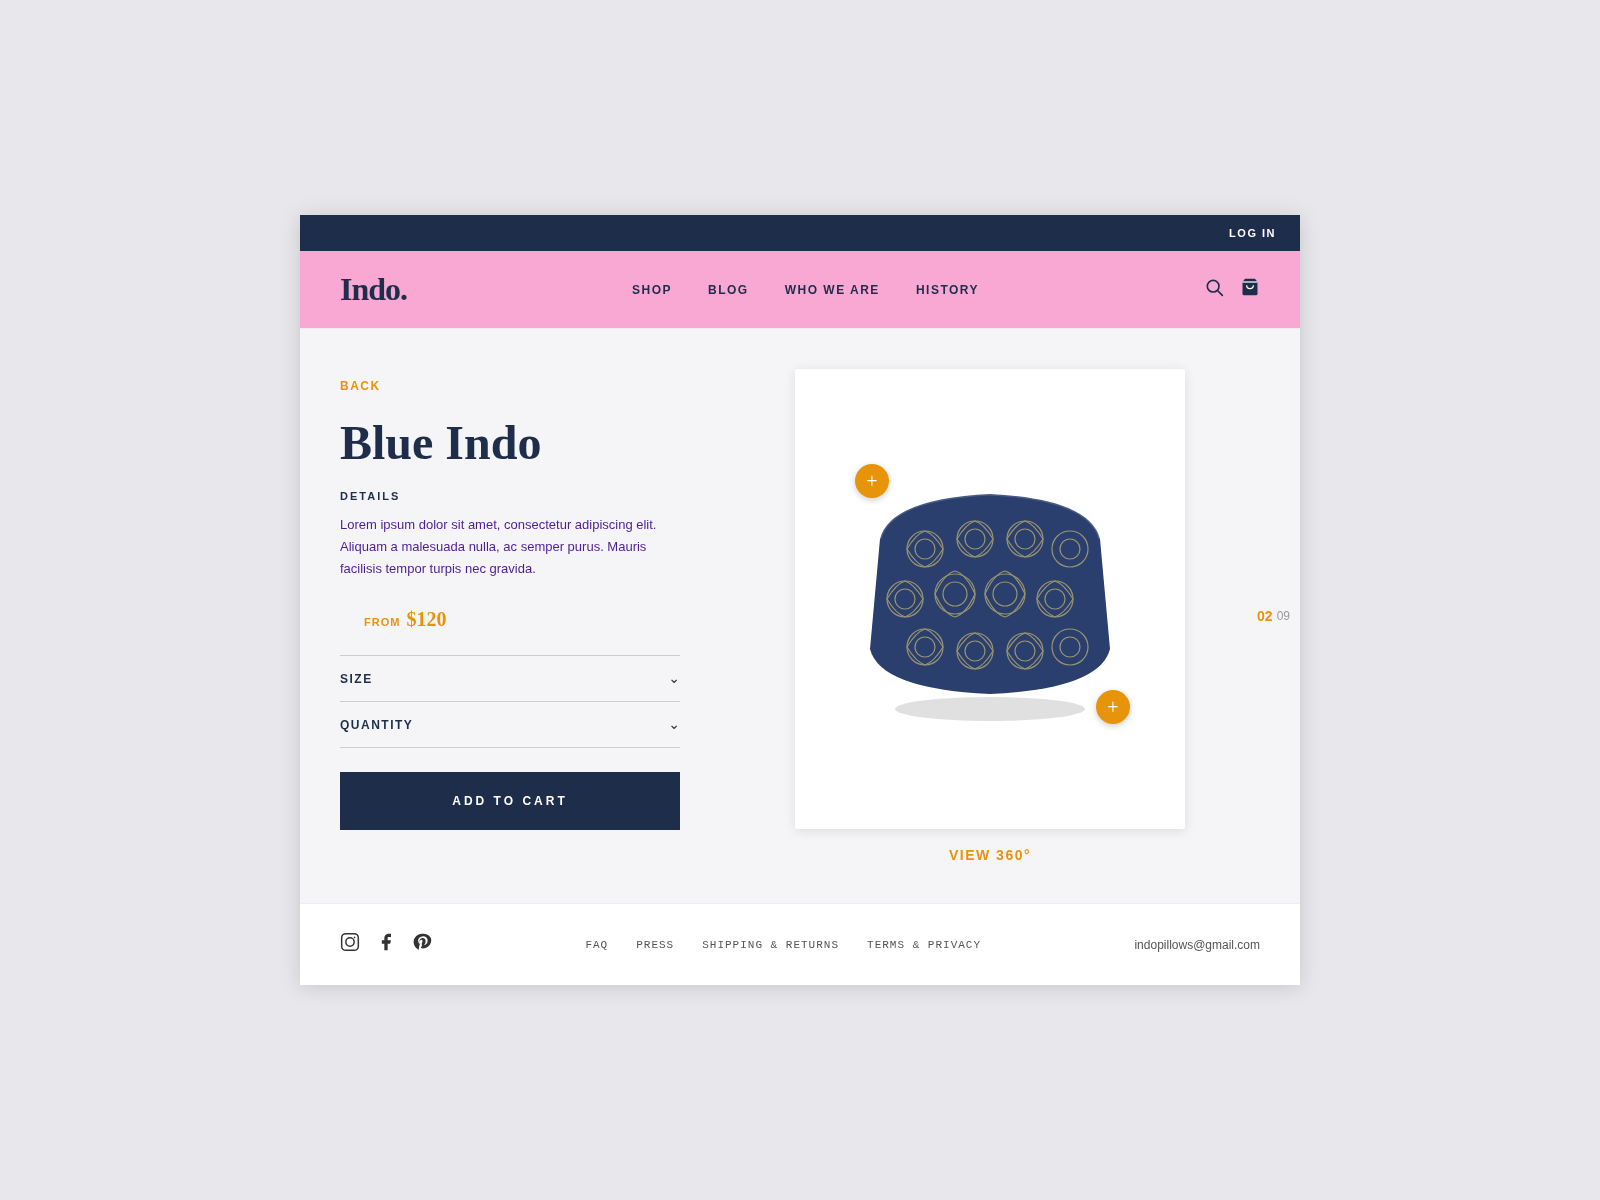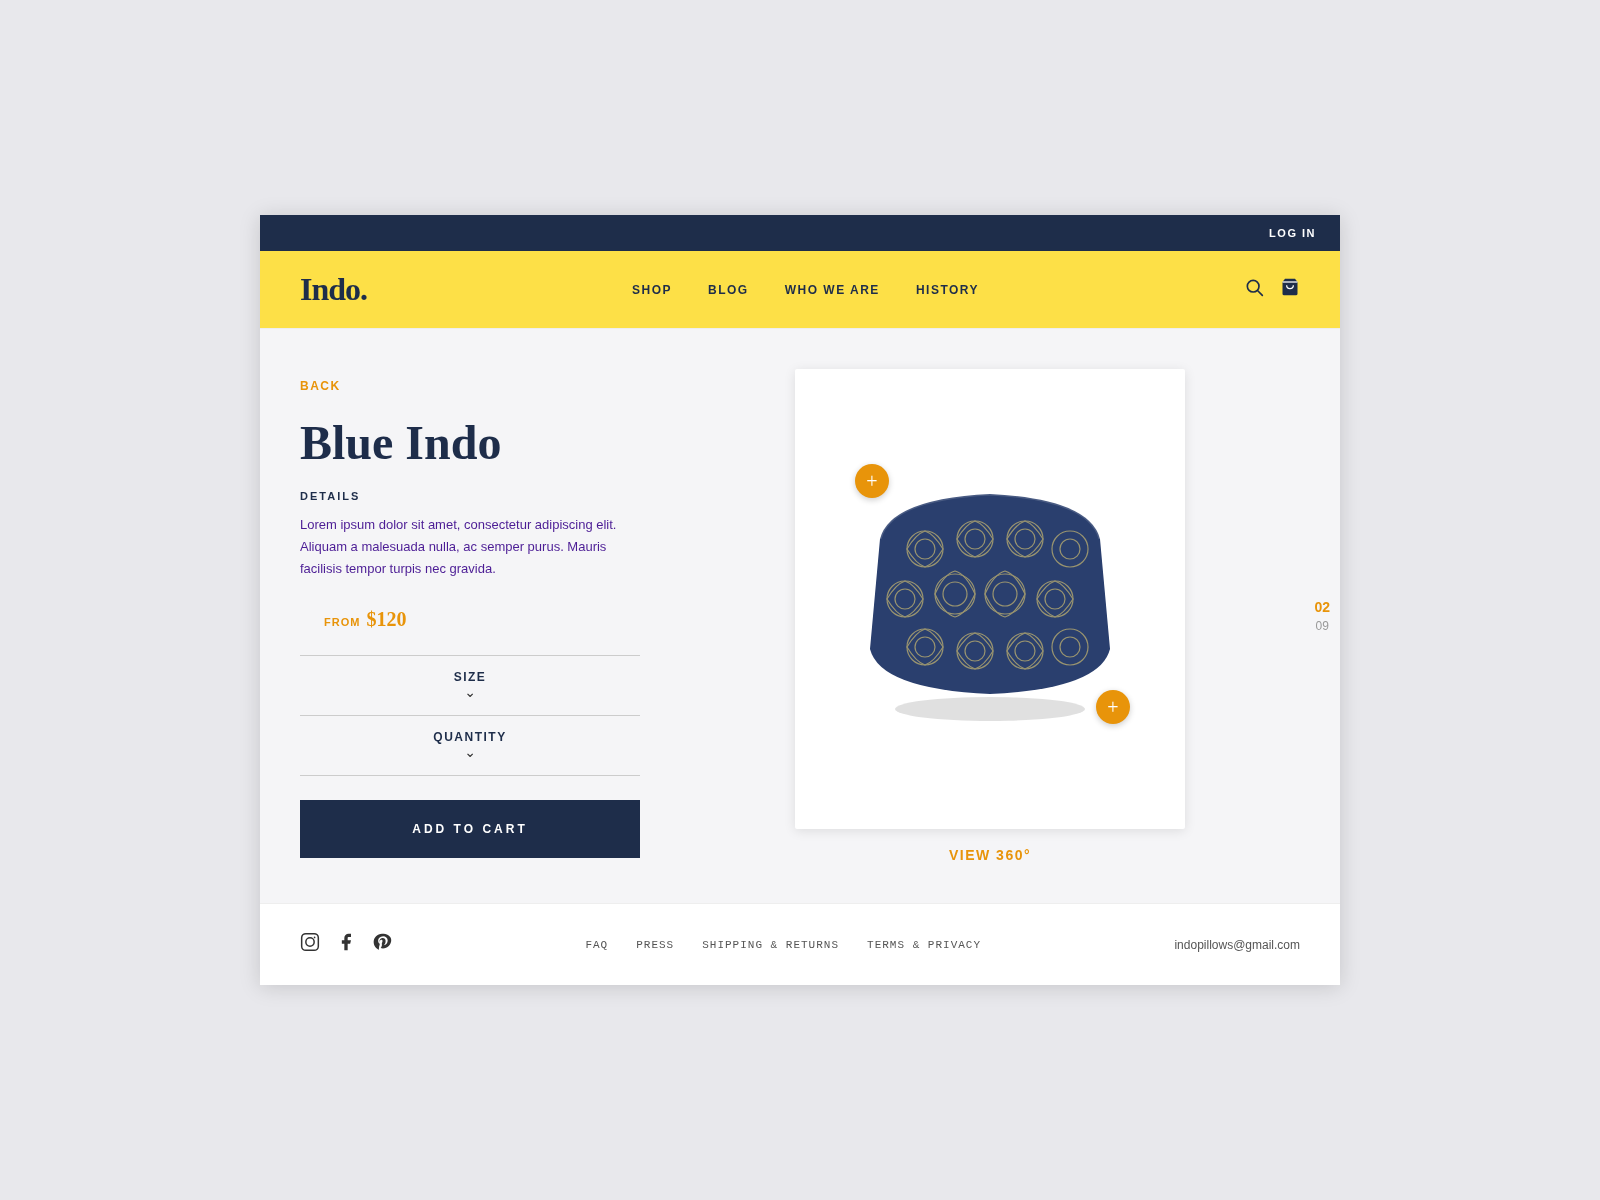--- a/index.html
+++ b/index.html
@@ -5,21 +5,21 @@
     * { box-sizing: border-box; margin: 0; padding: 0; }
     body {
       background: #e8e8ec;
       font-family: 'Georgia', serif;
       min-height: 1200px;
       display: flex;
       align-items: center;
       justify-content: center;
     }
     .page-wrapper {
-      width: 1080px;
+      width: 1000px;
       background: #f5f5f7;
       box-shadow: 0 2px 20px rgba(0,0,0,0.15);
     }
     
     .top-bar {
       background: #1e2d4a;
       height: 36px;
       display: flex;
       align-items: center;
       justify-content: flex-end;
@@ -28,21 +28,21 @@
     .top-bar-login {
       color: #ffffff;
       font-family: Arial, sans-serif;
       font-size: 11px;
       letter-spacing: 1.5px;
       font-weight: 600;
       cursor: pointer;
     }
     
     .header {
-      background: #fde047;
+      background: #f9a8d4;
       display: flex;
       align-items: center;
       justify-content: space-between;
       padding: 20px 40px;
       border-bottom: 1px solid #eee;
     }
     .logo {
       font-size: 32px;
       font-weight: 700;
       color: #1e2d4a;
@@ -144,21 +144,20 @@
       border-top: 1px solid #ccc;
       margin-bottom: 0;
     }
     .select-row {
       display: flex;
       align-items: center;
       justify-content: space-between;
       padding: 14px 0;
       border-bottom: 1px solid #ccc;
       cursor: pointer;
-      flex-direction: column;
     }
     .select-label {
       font-family: Arial, sans-serif;
       font-size: 12px;
       letter-spacing: 1.5px;
       font-weight: 600;
       color: #1e2d4a;
     }
     .chevron-icon {
       color: #333;
@@ -234,21 +233,21 @@
       font-weight: 600;
       margin-top: 18px;
       cursor: pointer;
     }
     .pagination {
       position: absolute;
       right: -30px;
       top: 50%;
       transform: translateY(-50%);
       display: flex;
-      flex-direction: column;
+      flex-direction: row;
       align-items: center;
       gap: 4px;
     }
     .page-current {
       color: #e8940a;
       font-family: Arial, sans-serif;
       font-size: 14px;
       font-weight: 700;
     }
     .page-total {

